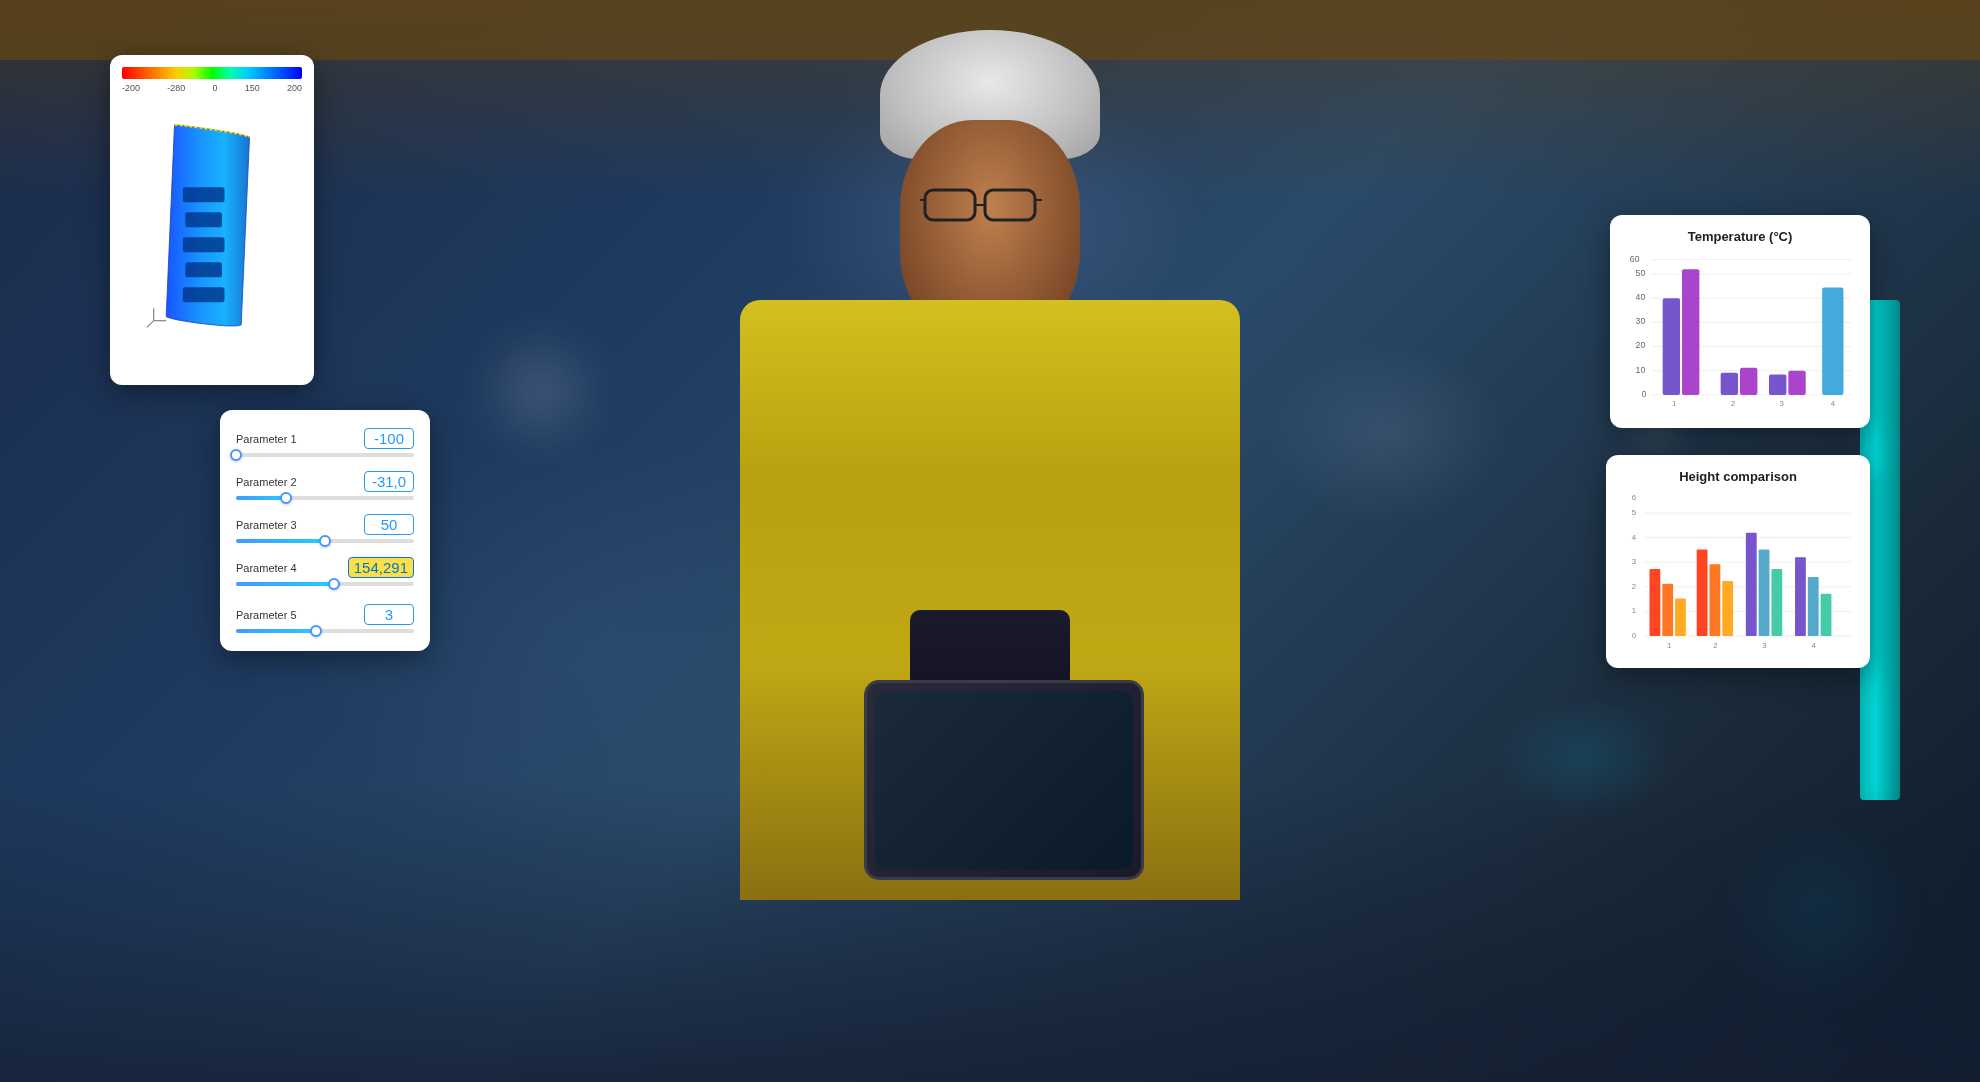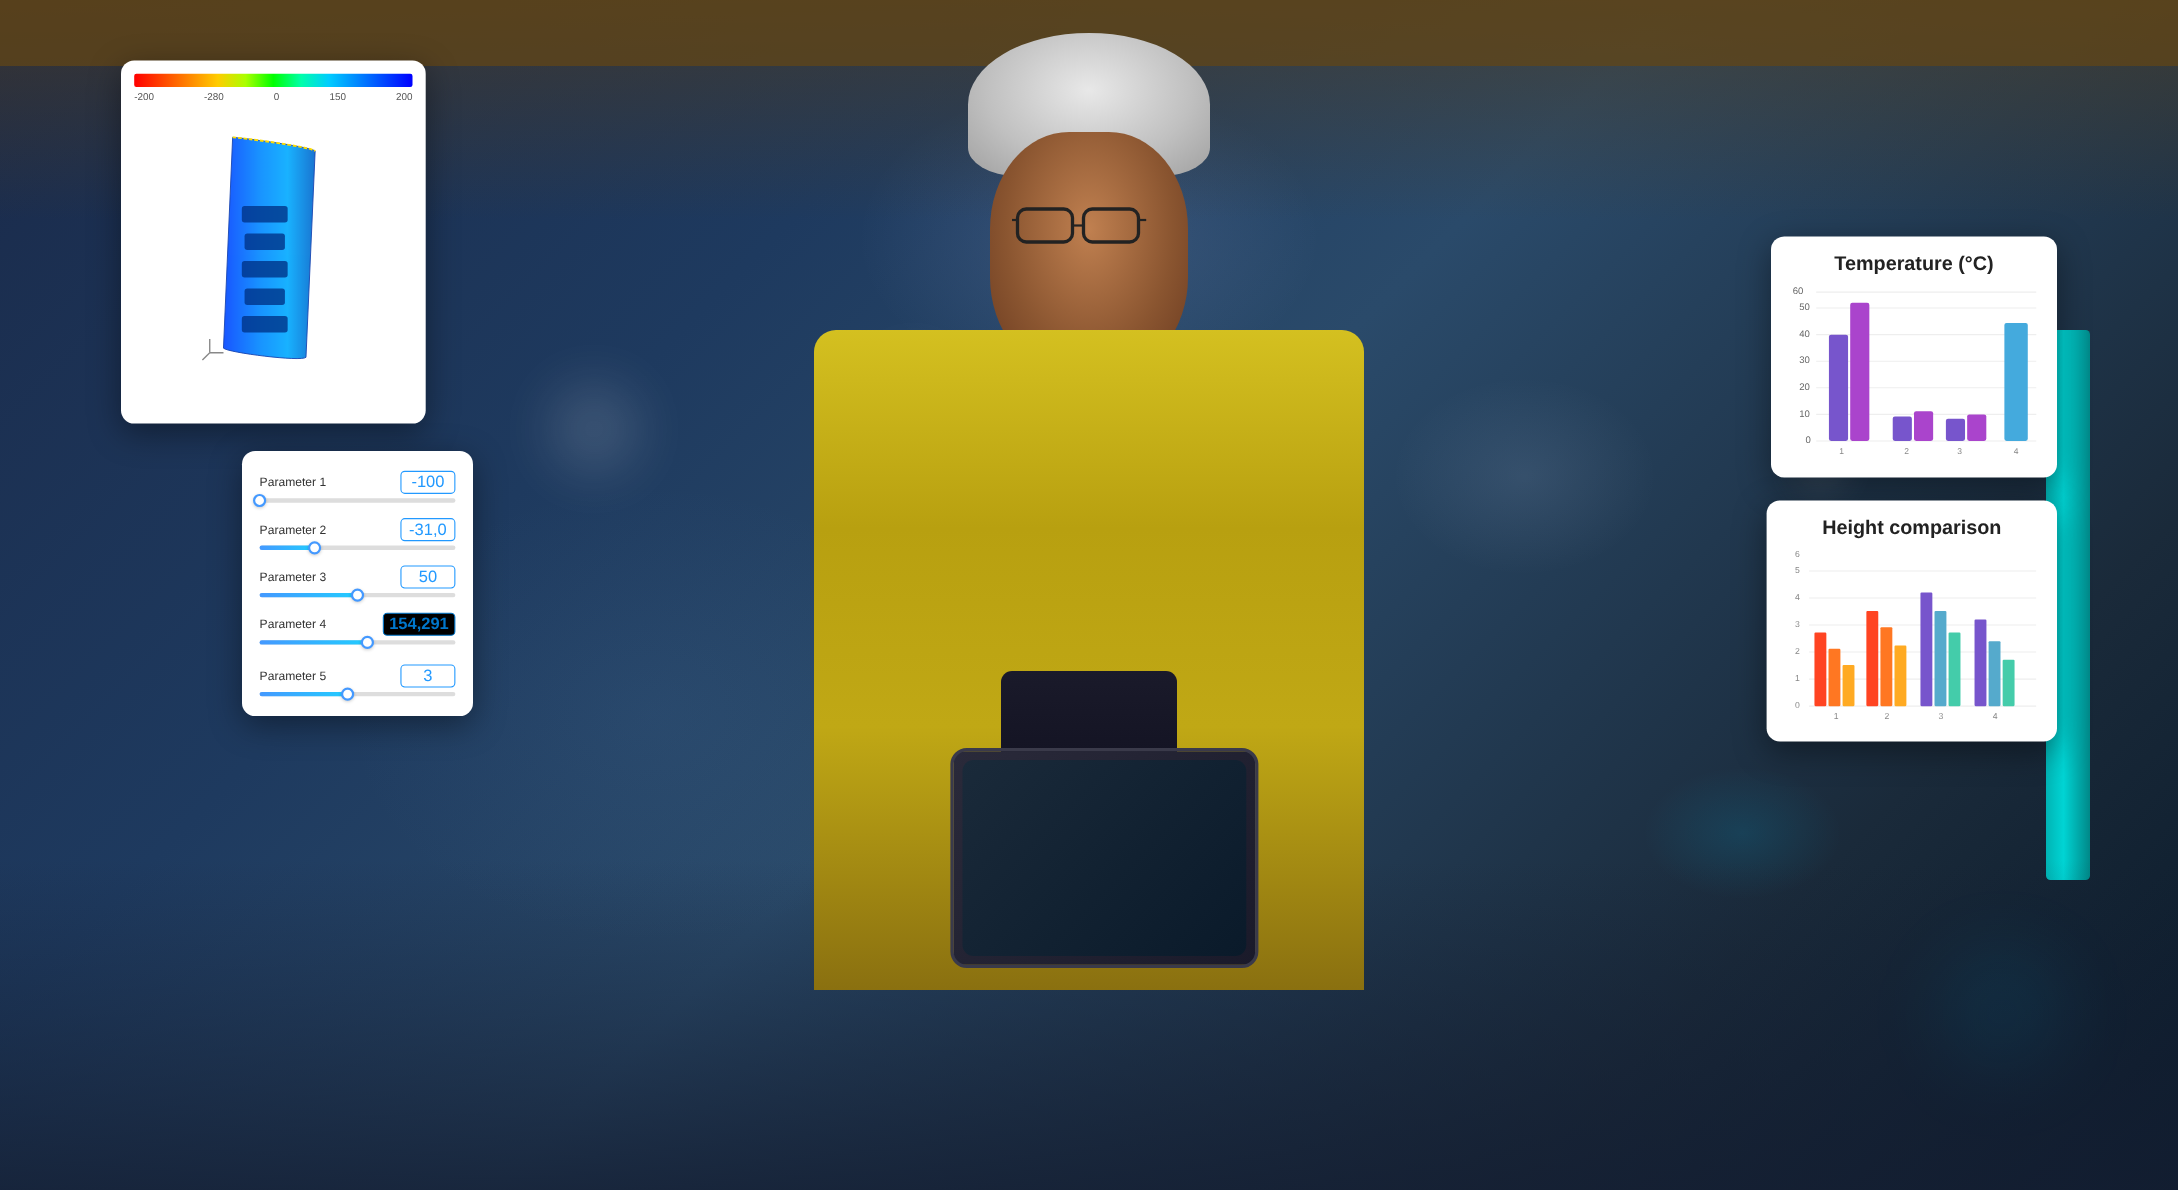--- a/index.html
+++ b/index.html
@@ -158,21 +158,21 @@
       border-radius: 10px;
     }
 
     
 
     
     .widget-fea {
       position: absolute;
       top: 55px;
       left: 110px;
-      width: 277px;
+      width: 204px;
       height: 330px;
       background: white;
       border-radius: 12px;
       padding: 12px;
       box-shadow: 0 8px 30px rgba(0,0,0,0.4);
     }
 
     .color-scale {
       display: flex;
       align-items: center;
@@ -244,24 +244,23 @@
       font-size: 15px;
       color: #2299ff;
       border: 1px solid #2299ff;
       border-radius: 4px;
       padding: 1px 5px;
       min-width: 50px;
       text-align: center;
     }
 
     .param-value.highlight {
-      background: #000000;
+      background: #fde047;
       color: #0077cc;
       border-color: #0077cc;
-      font-weight: bold;
     }
 
     .slider-track {
       width: 100%;
       height: 4px;
       background: #ddd;
       border-radius: 2px;
       position: relative;
     }
 
@@ -292,21 +291,21 @@
       top: 215px;
       right: 110px;
       width: 260px;
       background: white;
       border-radius: 12px;
       padding: 14px;
       box-shadow: 0 8px 30px rgba(0,0,0,0.4);
     }
 
     .chart-title {
-      font-size: 18px;
+      font-size: 13px;
       font-weight: bold;
       color: #222;
       margin-bottom: 10px;
       text-align: center;
     }
 
     .chart-area {
       position: relative;
       height: 160px;
     }

